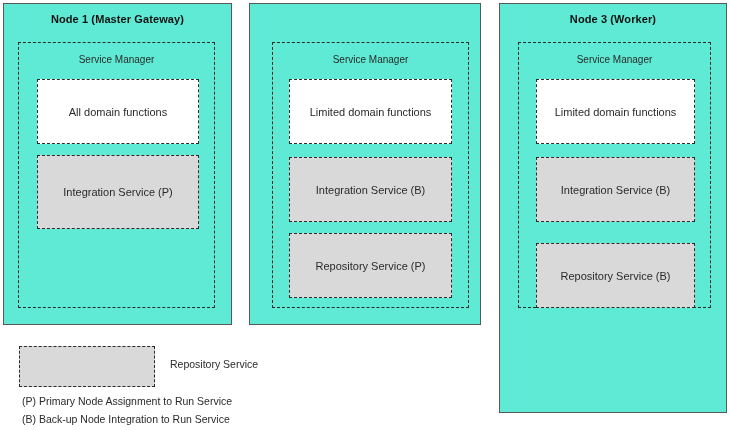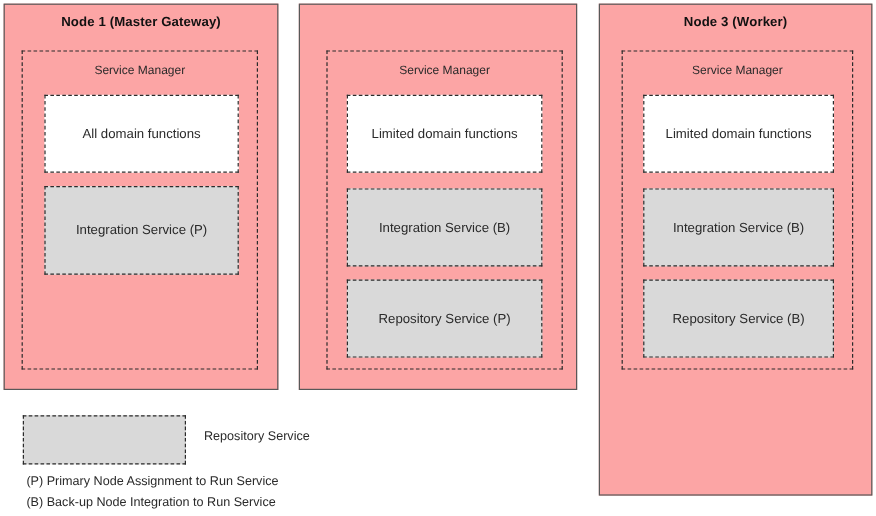--- a/index.html
+++ b/index.html
@@ -21,21 +21,21 @@
     left: 0; top: 0;
     width: 730px;
     height: 430px;
   }
 
   
   .node {
     position: absolute;
     box-sizing: border-box;
     border: 1.5px solid #585858;
-    background: #fca5a5;
+    background: #5eead4;
   }
   .node-title {
     position: absolute;
     left: 0;
     right: 0;
     top: 9px;
     text-align: center;
     font-size: 11px;
     font-weight: bold;
     letter-spacing: 0.1px;
@@ -142,21 +142,21 @@
       <div class="sm-title">Service Manager</div>
 
       <div class="svc-box plain" style="left:17px; top:36px; width:159px; height:65px;">
         <span>Limited domain functions</span>
       </div>
 
       <div class="svc-box shaded" style="left:17px; top:114px; width:159px; height:65px;">
         <span>Integration Service (B)</span>
       </div>
 
-      <div class="svc-box shaded" style="left:17px; top:190px; width:159px; height:65px;">
+      <div class="svc-box shaded" style="left:17px; top:200px; width:159px; height:65px;">
         <span>Repository Service (B)</span>
       </div>
     </div>
   </div>
 
   <div class="legend-swatch" style="left:19px; top:346px; width:136px; height:41px;"></div>
 
   <div class="legend-label" style="left:170px; top:358px;">Repository Service</div>
 
   <div class="legend-line" style="left:22px; top:395px;">(P) Primary Node Assignment to Run Service</div>

